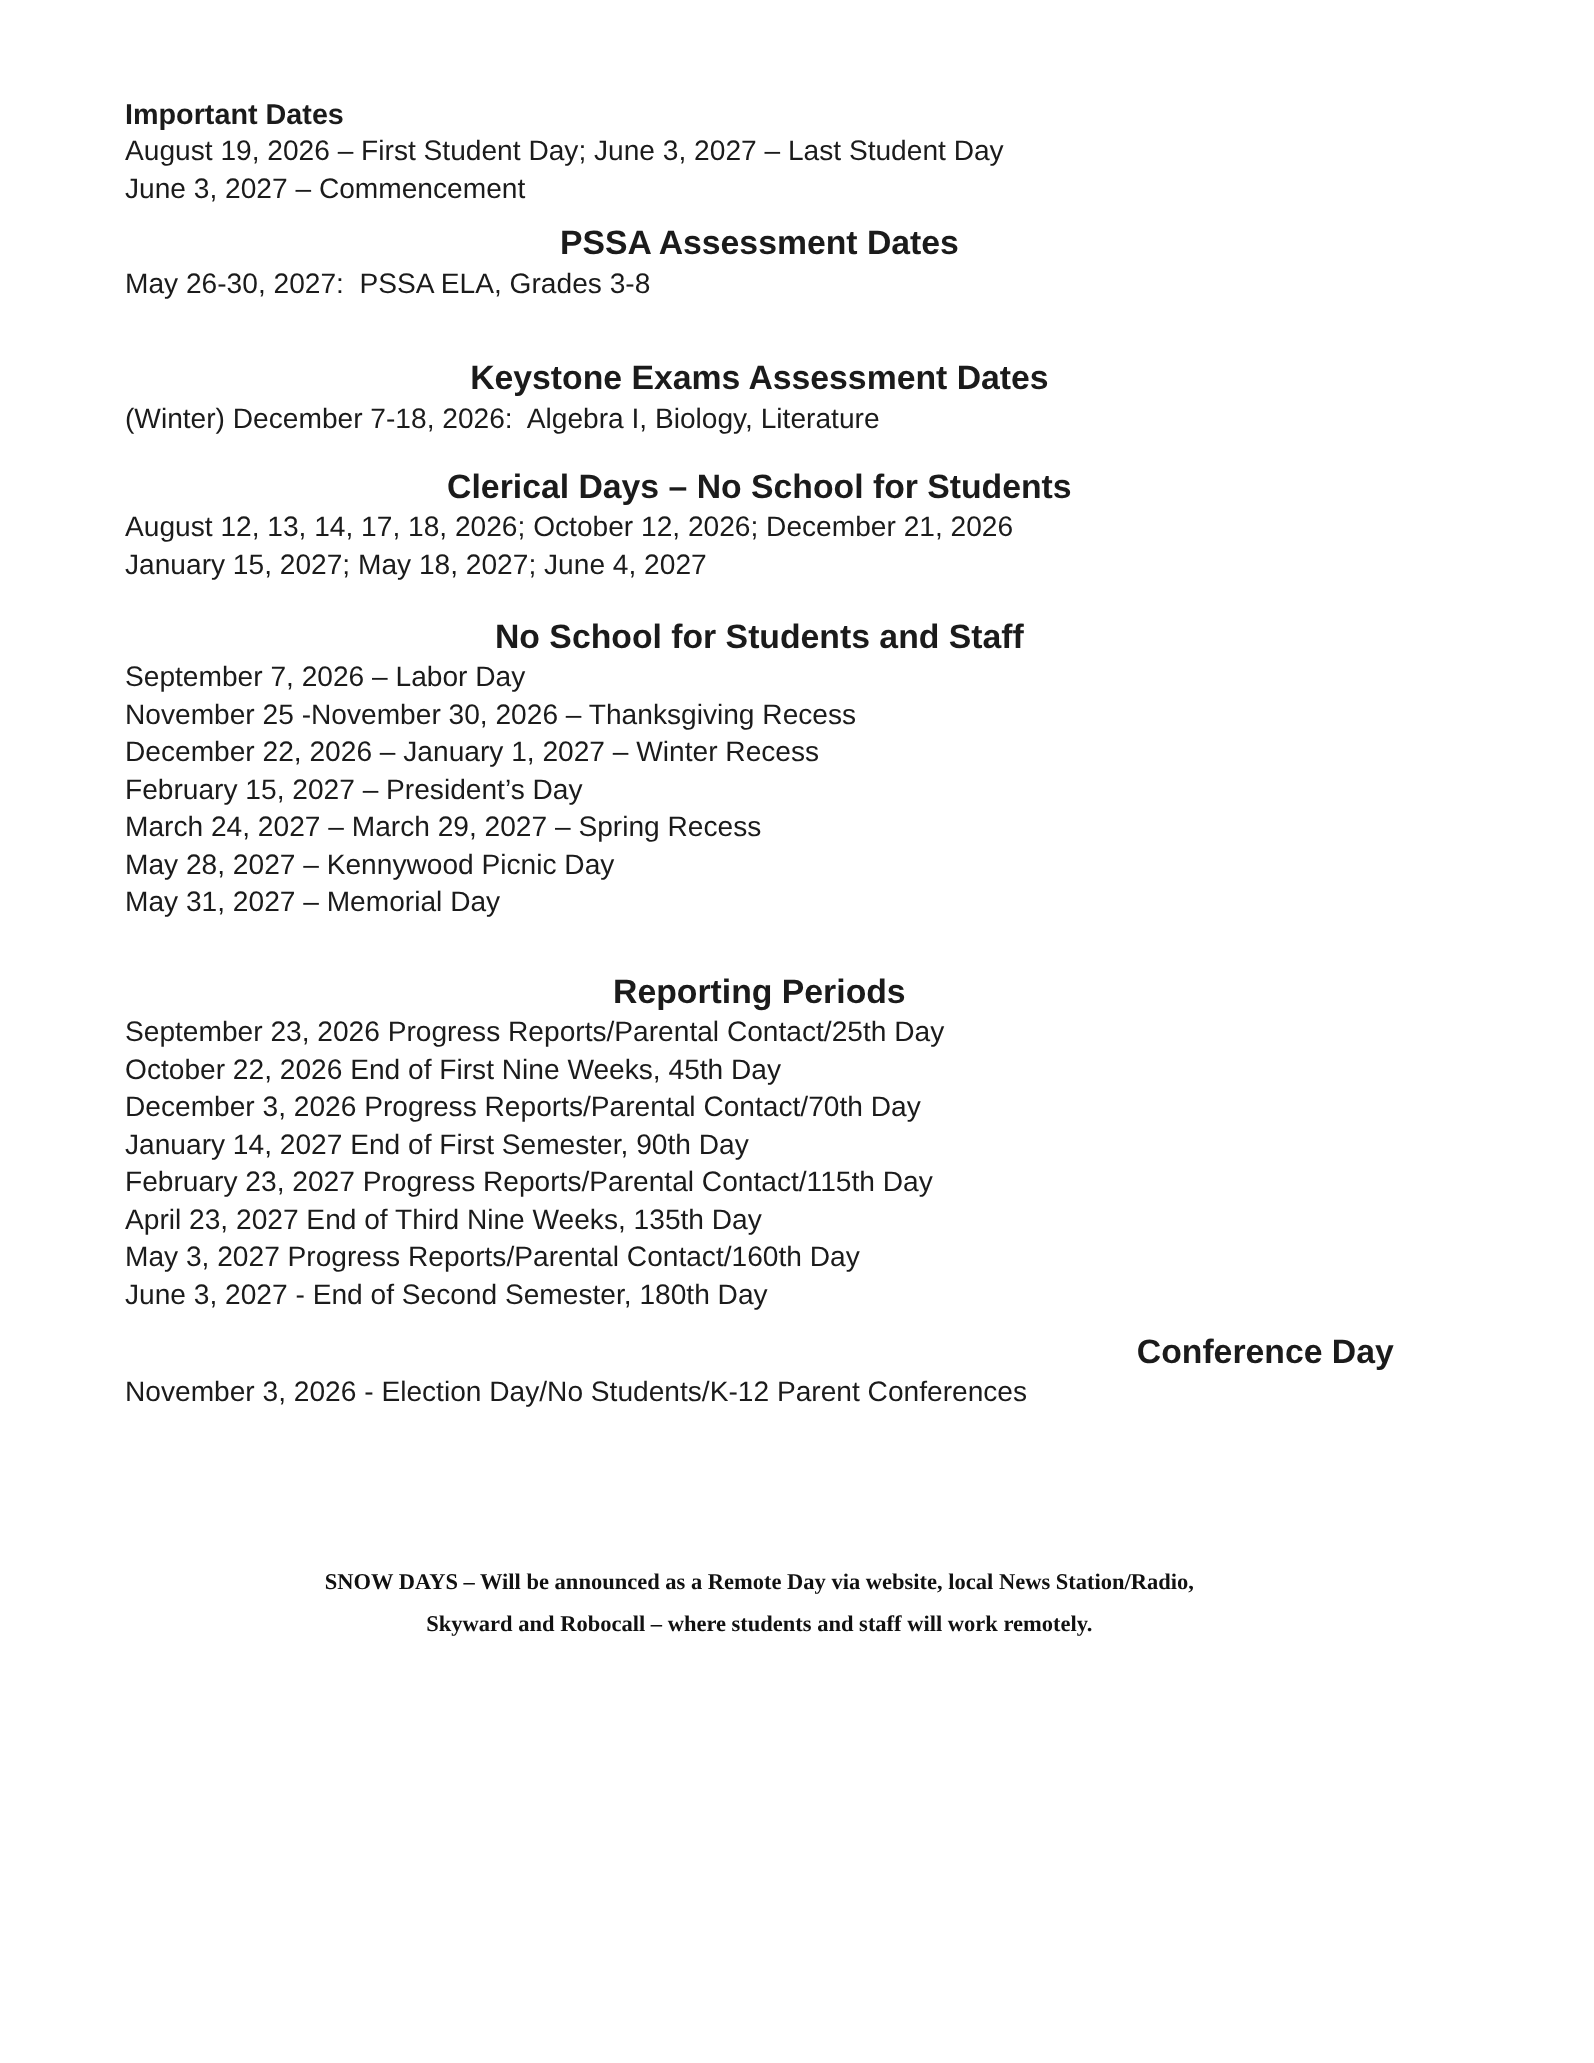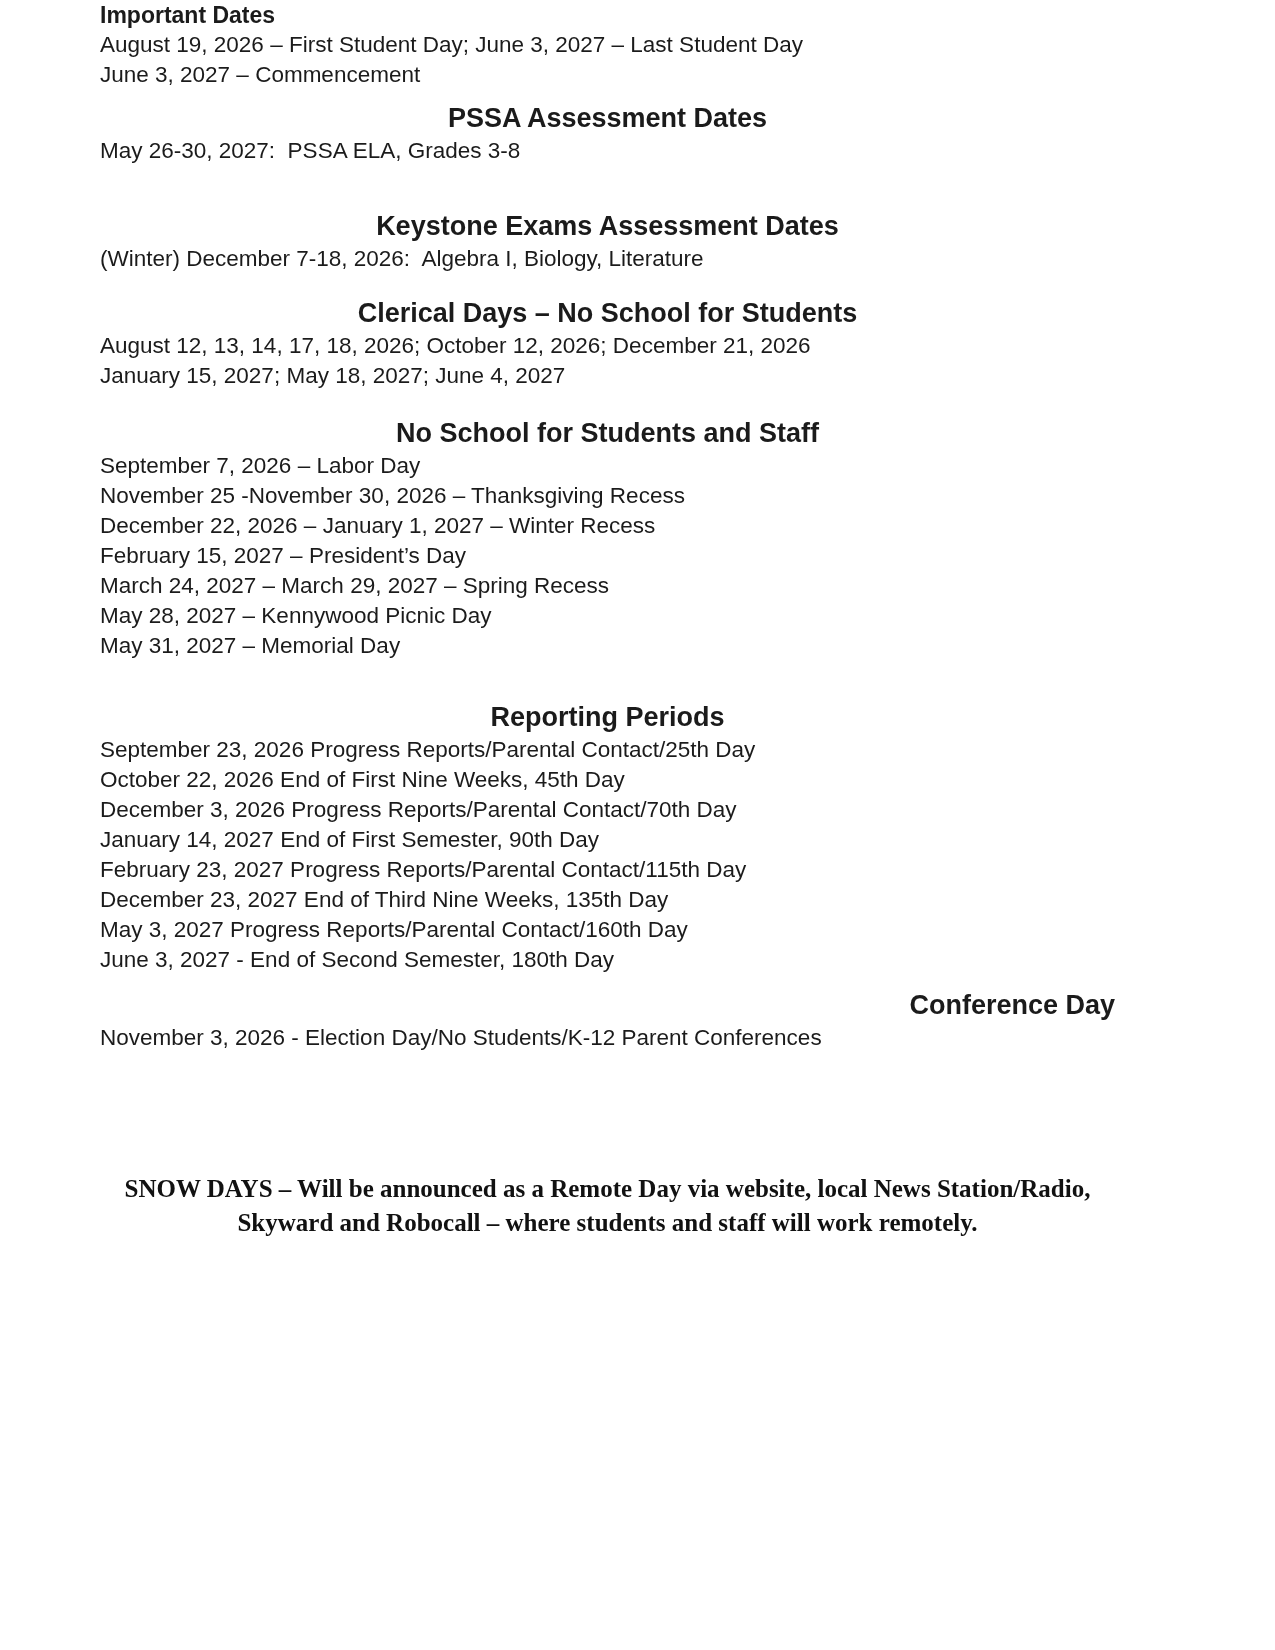--- a/index.html
+++ b/index.html
@@ -17,20 +17,21 @@
   .page {
     position: relative;
     width: 1275px;
     height: 1650px;
     background: #ffffff;
     overflow: hidden;
   }
   .content {
     margin-left: 100px;
     width: 1015px;
+    padding-top: 76px;
   }
   .doc-title {
     font-size: 23px;
     line-height: 30px;
     font-weight: bold;
     text-align: left;
     margin: 0;
     white-space: pre-wrap;
   }
   .line {
@@ -50,21 +51,21 @@
   .section-pssa      .heading { margin-top: 13px; }
   .section-keystone  .heading { margin-top: 45px; }
   .section-clerical  .heading { margin-top: 24px; }
   .section-noschool  .heading { margin-top: 27px; }
   .section-reporting .heading { margin-top: 41px; }
   .section-conference .heading { margin-top: 15px; text-align: right; }
   .snow-days {
     margin-top: 119px;
     font-family: "Liberation Serif", serif;
     font-weight: bold;
-    font-size: 25px;
+    font-size: 18px;
     line-height: 34px;
     text-align: center;
     color: #111111;
   }
   .snow-days .snow-line {
     display: block;
     white-space: pre-wrap;
   }
 </style>
 </head>
@@ -107,21 +108,21 @@
       <p class="line">May 31, 2027 – Memorial Day</p>
     </div>
 
     <div class="section section-reporting">
       <p class="heading">Reporting Periods</p>
       <p class="line">September 23, 2026 Progress Reports/Parental Contact/25th Day</p>
       <p class="line">October 22, 2026 End of First Nine Weeks, 45th Day</p>
       <p class="line">December 3, 2026 Progress Reports/Parental Contact/70th Day</p>
       <p class="line">January 14, 2027 End of First Semester, 90th Day</p>
       <p class="line">February 23, 2027 Progress Reports/Parental Contact/115th Day</p>
-      <p class="line">December 23, 2027 End of Third Nine Weeks, 135th Day</p>
+      <p class="line">April 23, 2027 End of Third Nine Weeks, 135th Day</p>
       <p class="line">May 3, 2027 Progress Reports/Parental Contact/160th Day</p>
       <p class="line">June 3, 2027 - End of Second Semester, 180th Day</p>
     </div>
 
     <div class="section section-conference">
       <p class="heading">Conference Day</p>
       <p class="line">November 3, 2026 - Election Day/No Students/K-12 Parent Conferences</p>
     </div>
 
     <div class="snow-days">

